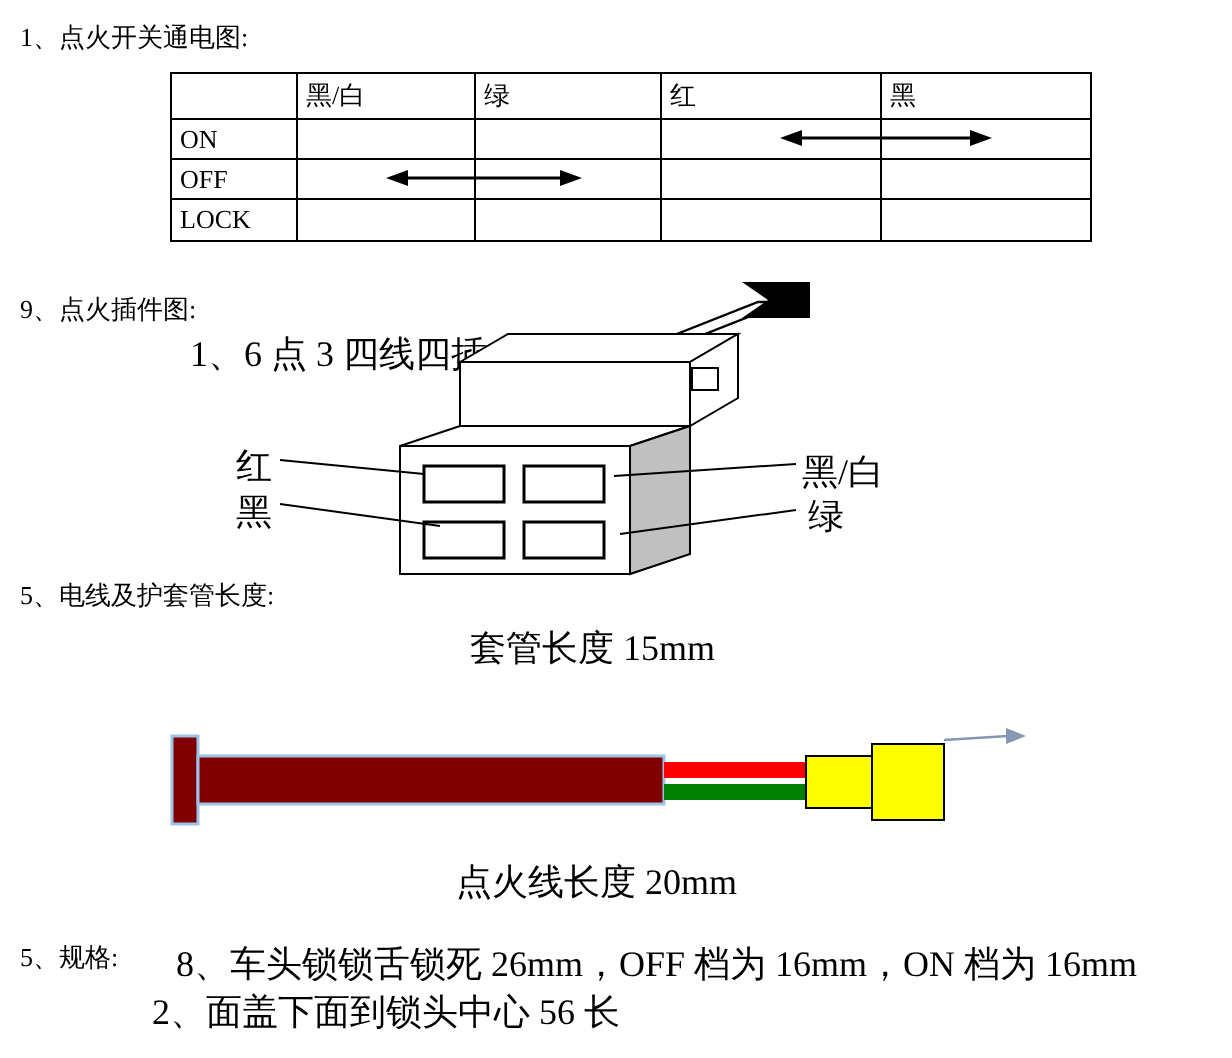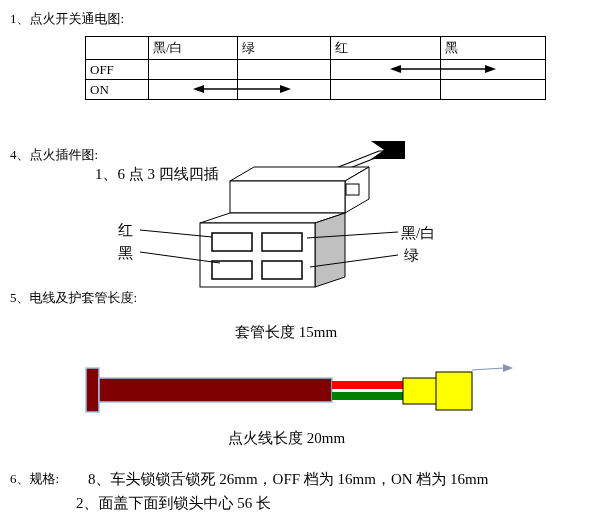--- a/index.html
+++ b/index.html
@@ -3,21 +3,21 @@
 <meta charset="utf-8">
 <style>
   html,body{margin:0;padding:0;}
   body{
     width:616px;height:529px;position:relative;background:#ffffff;
     font-family:"Liberation Serif","DejaVu Serif",serif;
     color:#000;font-size:13px;overflow:hidden;
   }
   .abs{position:absolute;}
   .heading{font-size:13px;white-space:nowrap;}
-  .lbl{font-size:15px;white-space:nowrap;}
+  .lbl{font-size:18px;white-space:nowrap;}
   table.switch{border-collapse:collapse;table-layout:fixed;width:460px;}
   table.switch td{
     border:1px solid #000;font-size:13px;padding:1px 4px;
     white-space:nowrap;overflow:hidden;vertical-align:middle;
   }
   svg{display:block;}
 </style>
 </head>
 <body>
 
@@ -34,28 +34,35 @@
     </colgroup>
     <tbody>
     <tr style="height:23px">
       <td></td>
       <td>黑/白</td>
       <td>绿</td>
       <td>红</td>
       <td>黑</td>
     </tr>
     <tr style="height:20px">
+      <td>ON</td>
+      <td></td>
+          <td></td>
+      <td></td>
+          <td></td>
+    </tr>
+    <tr style="height:20px">
       <td>OFF</td>
       <td></td>
           <td></td>
       <td></td>
           <td></td>
     </tr>
-    <tr style="height:20px">
-      <td>ON</td>
+    <tr style="height:21px">
+      <td>LOCK</td>
       <td></td>
           <td></td>
       <td></td>
           <td></td>
     </tr>
     </tbody>
   </table>
 
   <svg class="abs" style="left:305px;top:25px" width="106" height="16">
     <line x1="9" y1="8" x2="97" y2="8" stroke="#000" stroke-width="1.6"></line>
@@ -63,21 +70,21 @@
     <polygon points="106,8 95,4 95,12" fill="#000"></polygon>
   </svg>
 
   <svg class="abs" style="left:108px;top:45px" width="98" height="16">
     <line x1="9" y1="8" x2="89" y2="8" stroke="#000" stroke-width="1.6"></line>
     <polygon points="0,8 11,4 11,12" fill="#000"></polygon>
     <polygon points="98,8 87,4 87,12" fill="#000"></polygon>
   </svg>
 </div>
 
-<div class="abs heading" style="left:10px;top:146px">4、点火插件图:</div>
+<div class="abs heading" style="left:10px;top:146px">9、点火插件图:</div>
 <div class="abs lbl" style="left:95px;top:165px">1、6 点 3 四线四插</div>
 
 <svg class="abs" style="left:95px;top:135px" width="420" height="160" viewBox="0 0 420 160">
 
   <polygon points="208,46 284,16 298,16 222,46" fill="#ffffff" stroke="#000" stroke-width="1.2"></polygon>
 
   <polygon points="276,6 310,6 310,24 276,24 289,15" fill="#000000"></polygon>
 
   <polygon points="135,46 159,32 274,32 250,46" fill="#ffffff" stroke="#000"></polygon>
   <polygon points="250,46 274,32 274,64 250,78" fill="#ffffff" stroke="#000"></polygon>
@@ -99,36 +106,36 @@
   <line x1="215" y1="132" x2="303" y2="120" stroke="#000"></line>
 </svg>
 
 <div class="abs lbl" style="left:118px;top:221px">红</div>
 <div class="abs lbl" style="left:118px;top:244px">黑</div>
 <div class="abs lbl" style="left:401px;top:224px">黑/白</div>
 <div class="abs lbl" style="left:404px;top:246px">绿</div>
 
 <div class="abs heading" style="left:10px;top:289px">5、电线及护套管长度:</div>
 
-<div class="abs lbl" style="left:235px;top:323px">套管长度 15mm</div>
+<div class="abs lbl" style="left:235px;top:312px">套管长度 15mm</div>
 
 <svg class="abs" style="left:80px;top:360px" width="440" height="60" viewBox="0 0 440 60">
 
   <rect x="6" y="8" width="13" height="44" stroke-width="1.5" stroke="#9dc3e6" fill="#7f0000"></rect>
 
   <rect x="19" y="18" width="233" height="24" stroke-width="1.5" stroke="#9dc3e6" fill="#7f0000"></rect>
 
   <rect x="252" y="21" width="72" height="8" fill="#ff0000"></rect>
 
   <rect x="252" y="32" width="72" height="8" fill="#008000"></rect>
 
   <rect x="323" y="18" width="34" height="26" stroke="#000" fill="#ffff00"></rect>
   <rect x="356" y="12" width="36" height="38" stroke="#000" fill="#ffff00"></rect>
 
   <line x1="392" y1="10" x2="424" y2="8" stroke="#8496b0" stroke-width="1.2"></line>
   <polygon points="433,8 423,4 423,12" fill="#8496b0"></polygon>
 </svg>
 
 <div class="abs lbl" style="left:228px;top:429px">点火线长度 20mm</div>
 
-<div class="abs heading" style="left:10px;top:470px">6、规格:</div>
+<div class="abs heading" style="left:10px;top:470px">5、规格:</div>
 <div class="abs lbl" style="left:88px;top:470px">8、车头锁锁舌锁死 26mm，OFF 档为 16mm，ON 档为 16mm</div>
 <div class="abs lbl" style="left:76px;top:494px">2、面盖下面到锁头中心 56 长</div>
 
 </body></html>

